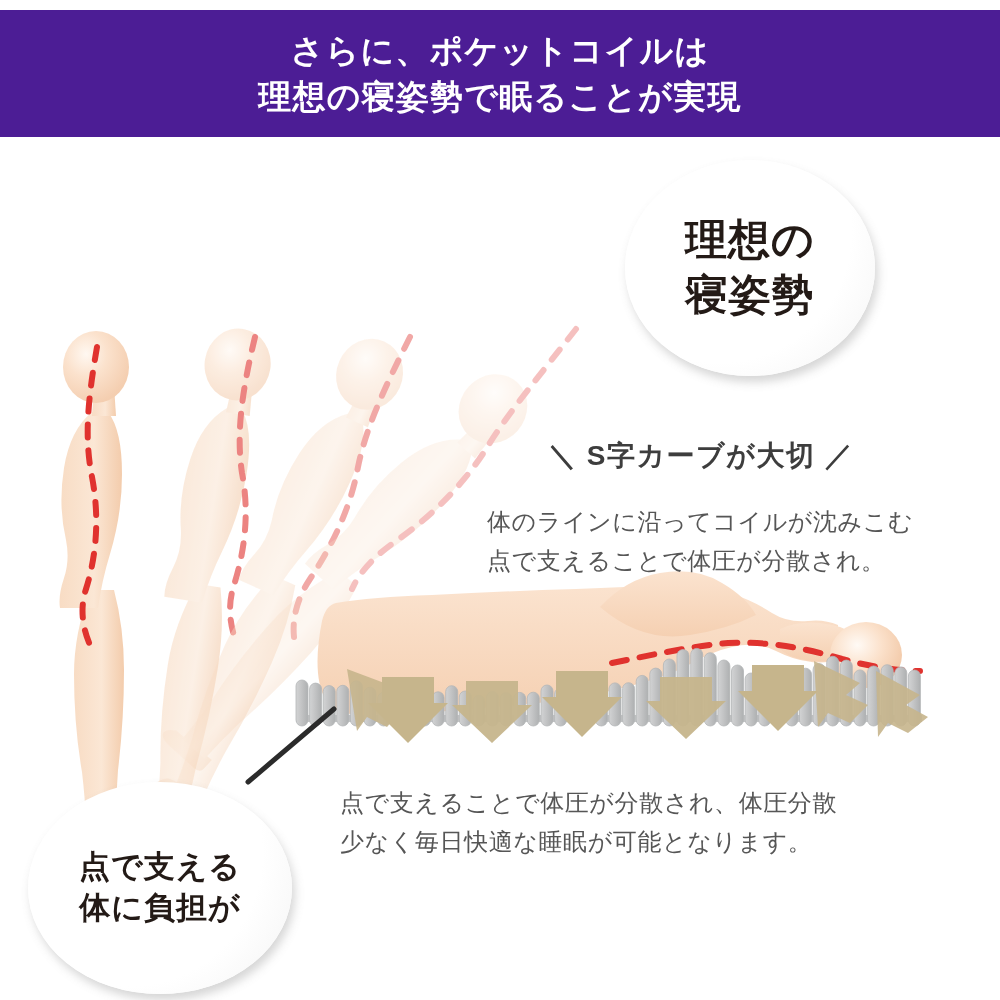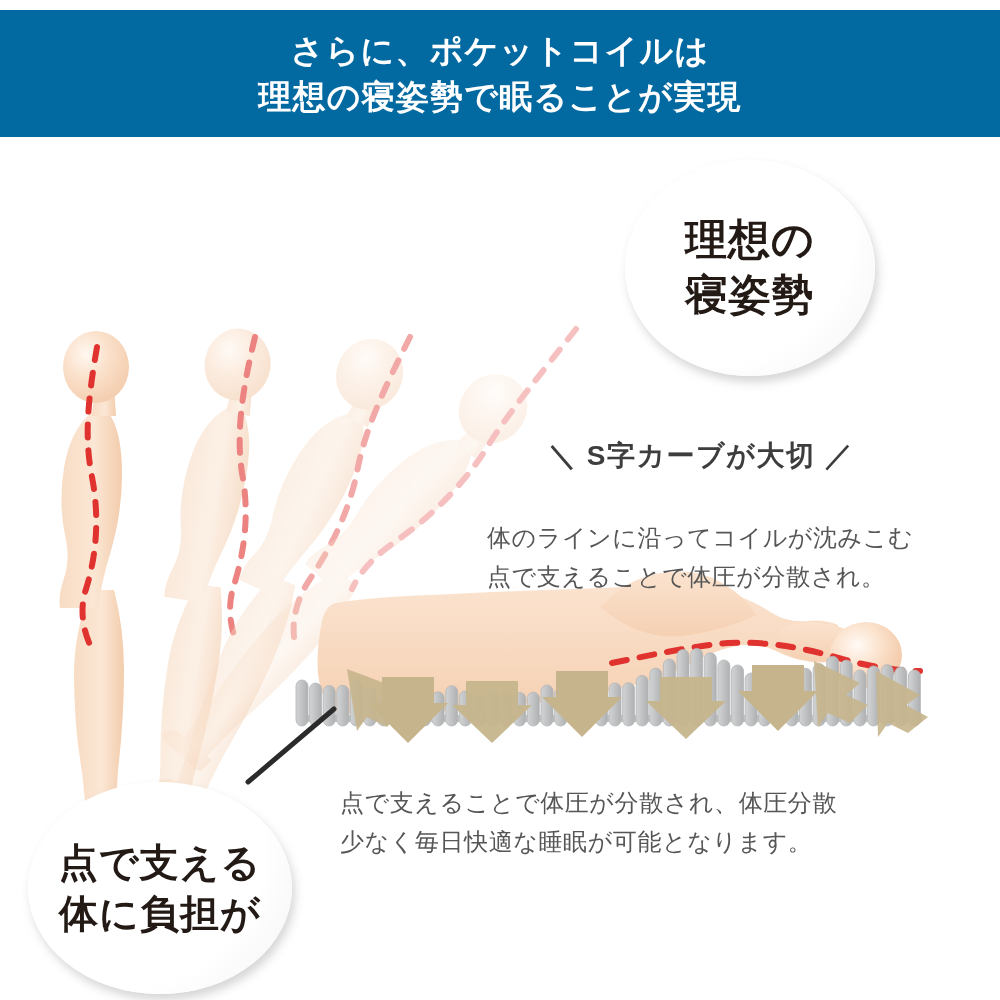--- a/index.html
+++ b/index.html
@@ -7,21 +7,21 @@
     width:1000px;height:1000px;overflow:hidden;
     background:#ffffff;
     font-family:"Liberation Sans","DejaVu Sans",sans-serif;
     position:relative;
   }
   #stage{position:absolute;left:0;top:0;width:1000px;height:1000px;}
 
   
   .banner{
     position:absolute;left:0;top:10px;width:1000px;height:127px;
-    background:#0369a1;
+    background:#4c1d95;
     display:flex;flex-direction:column;align-items:center;justify-content:center;
     gap:4px;
   }
   .banner-line{
     color:#ffffff;font-size:33px;font-weight:bold;letter-spacing:1.2px;
     line-height:1.26;white-space:nowrap;
   }
 
   
   .art{position:absolute;left:0;top:137px;width:1000px;height:863px;}
@@ -33,31 +33,31 @@
     box-shadow:3px 6px 10px rgba(120,120,120,.30);
     display:flex;flex-direction:column;align-items:center;justify-content:center;
     text-align:right;
   }
   .badge-line{
     color:#231a16;font-weight:bold;letter-spacing:1px;white-space:nowrap;
   }
   #badge-ideal{left:625px;top:160px;width:250px;height:216px;}
   #badge-ideal .badge-line{font-size:42px;line-height:1.30;}
   #badge-point{left:28px;top:782px;width:264px;height:212px;}
-  #badge-point .badge-line{font-size:39px;line-height:1.32;}
+  #badge-point .badge-line{font-size:31px;line-height:1.32;}
 
   
   .s-heading{
     position:absolute;left:548px;top:437px;
     font-size:28px;font-weight:bold;color:#3d3d3d;letter-spacing:1.5px;
     white-space:nowrap;
   }
   .s-body{
     position:absolute;left:487px;top:503px;width:430px;
-    font-size:24px;color:#565656;line-height:1.62;letter-spacing:.6px;margin-top:16px;
+    font-size:24px;color:#565656;line-height:1.62;letter-spacing:.6px;
   }
   .s-body div{white-space:nowrap;}
 
   
   .b-body{
     position:absolute;left:340px;top:784px;width:580px;
     font-size:24px;color:#565656;line-height:1.62;letter-spacing:.6px;
   }
   .b-body div{white-space:nowrap;}
 </style>

